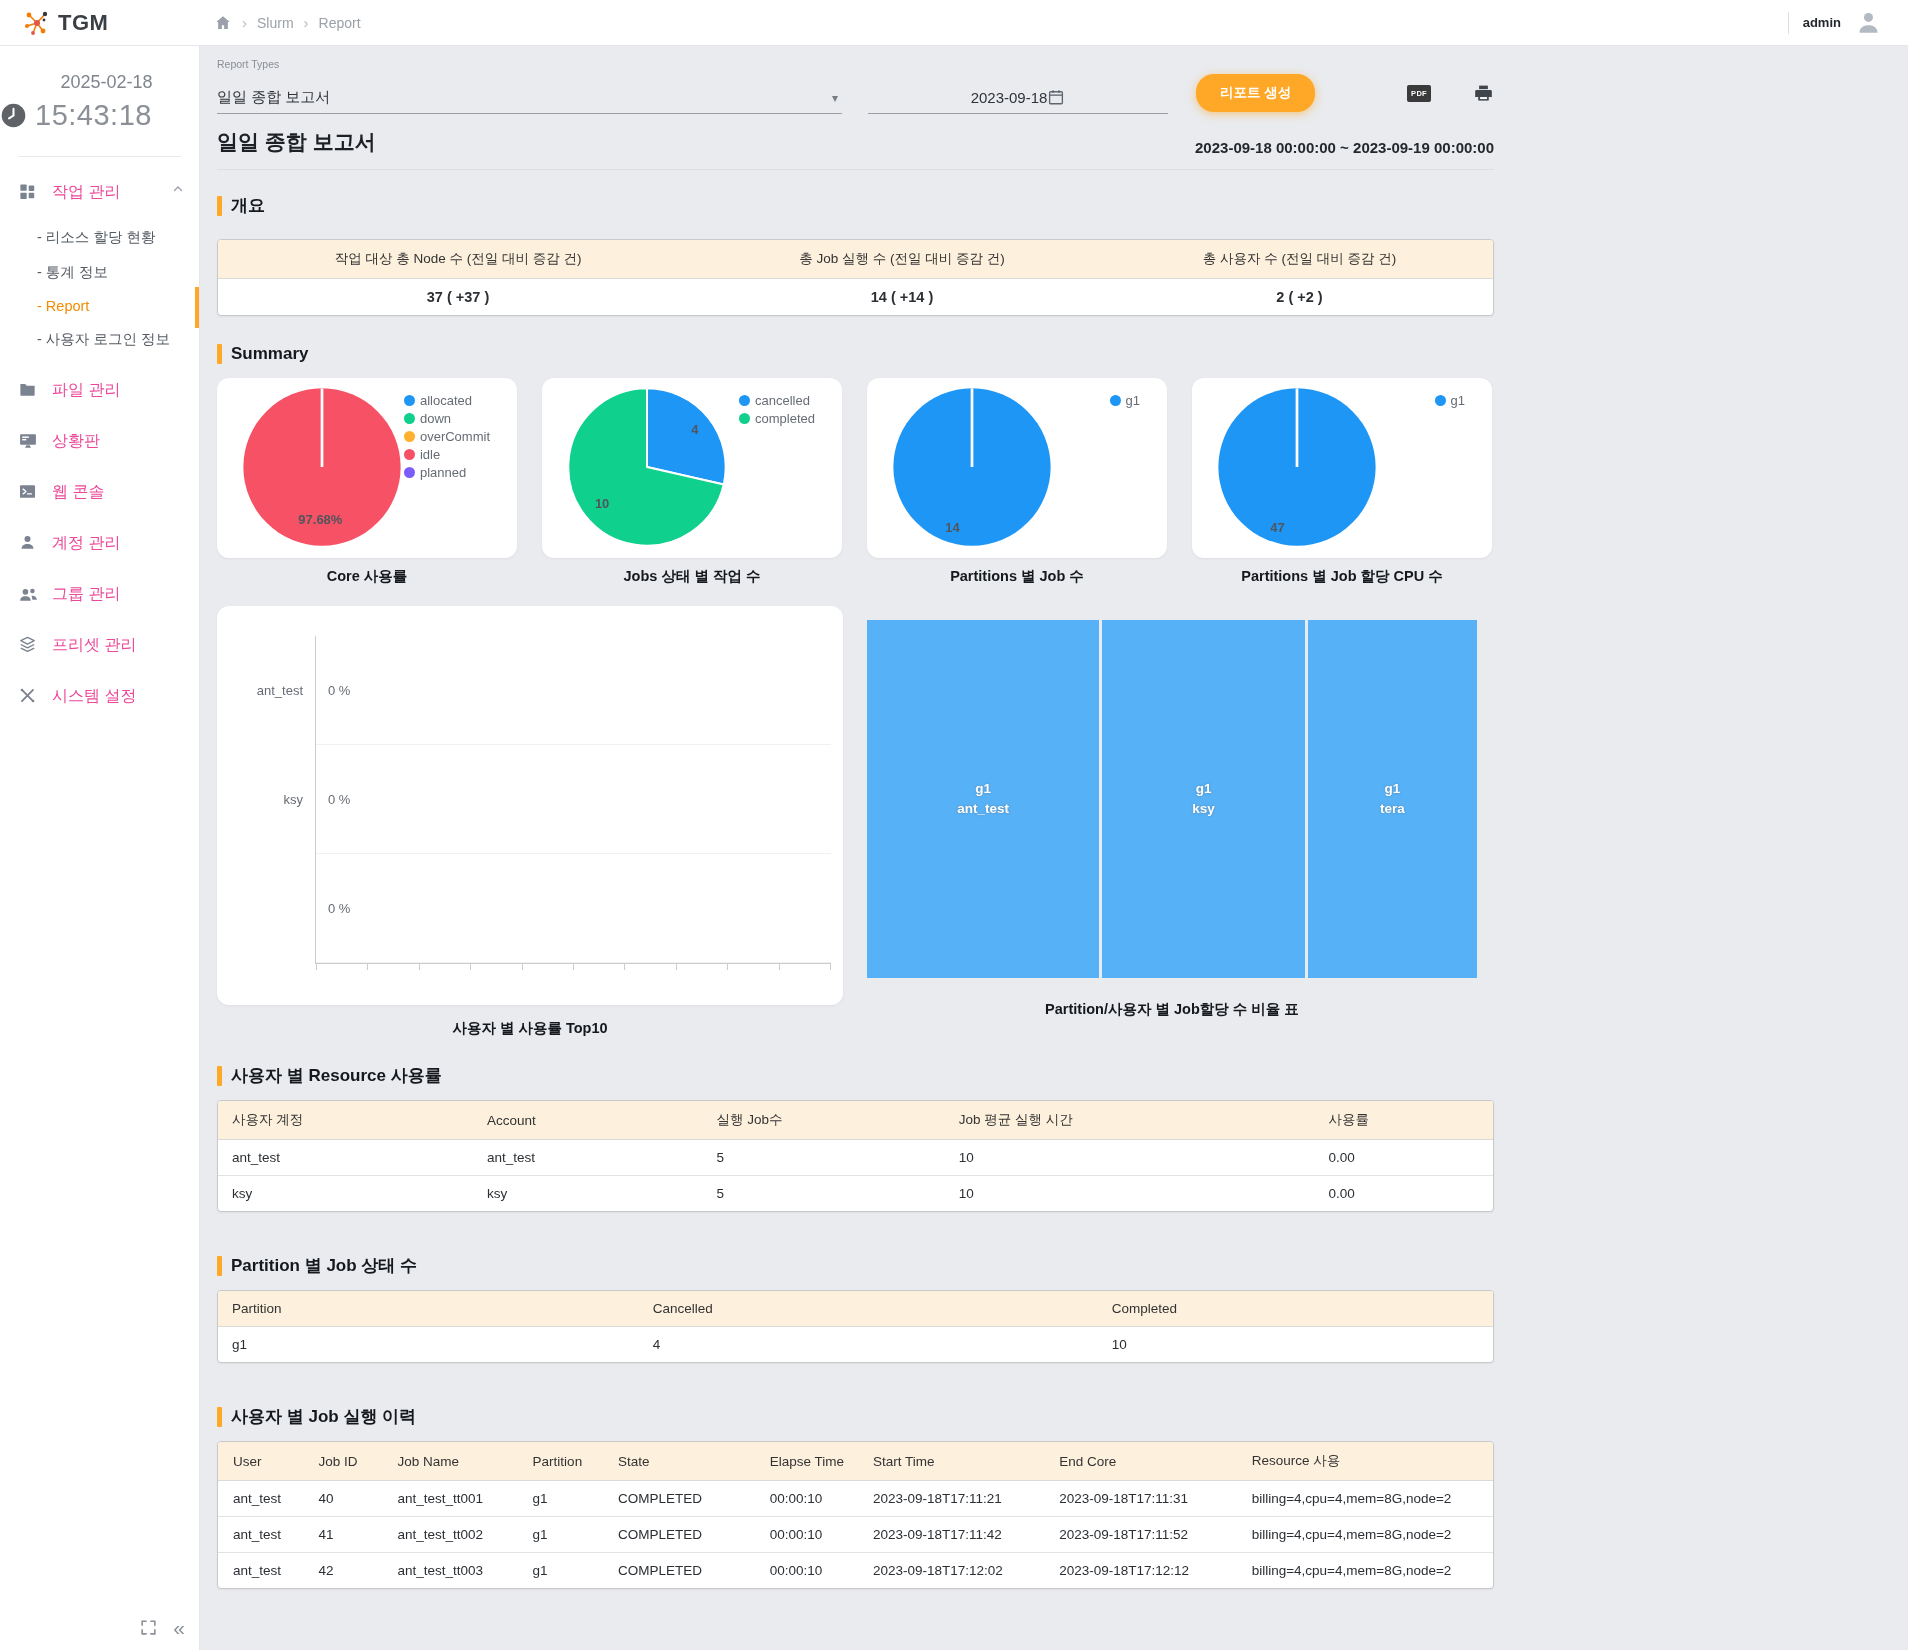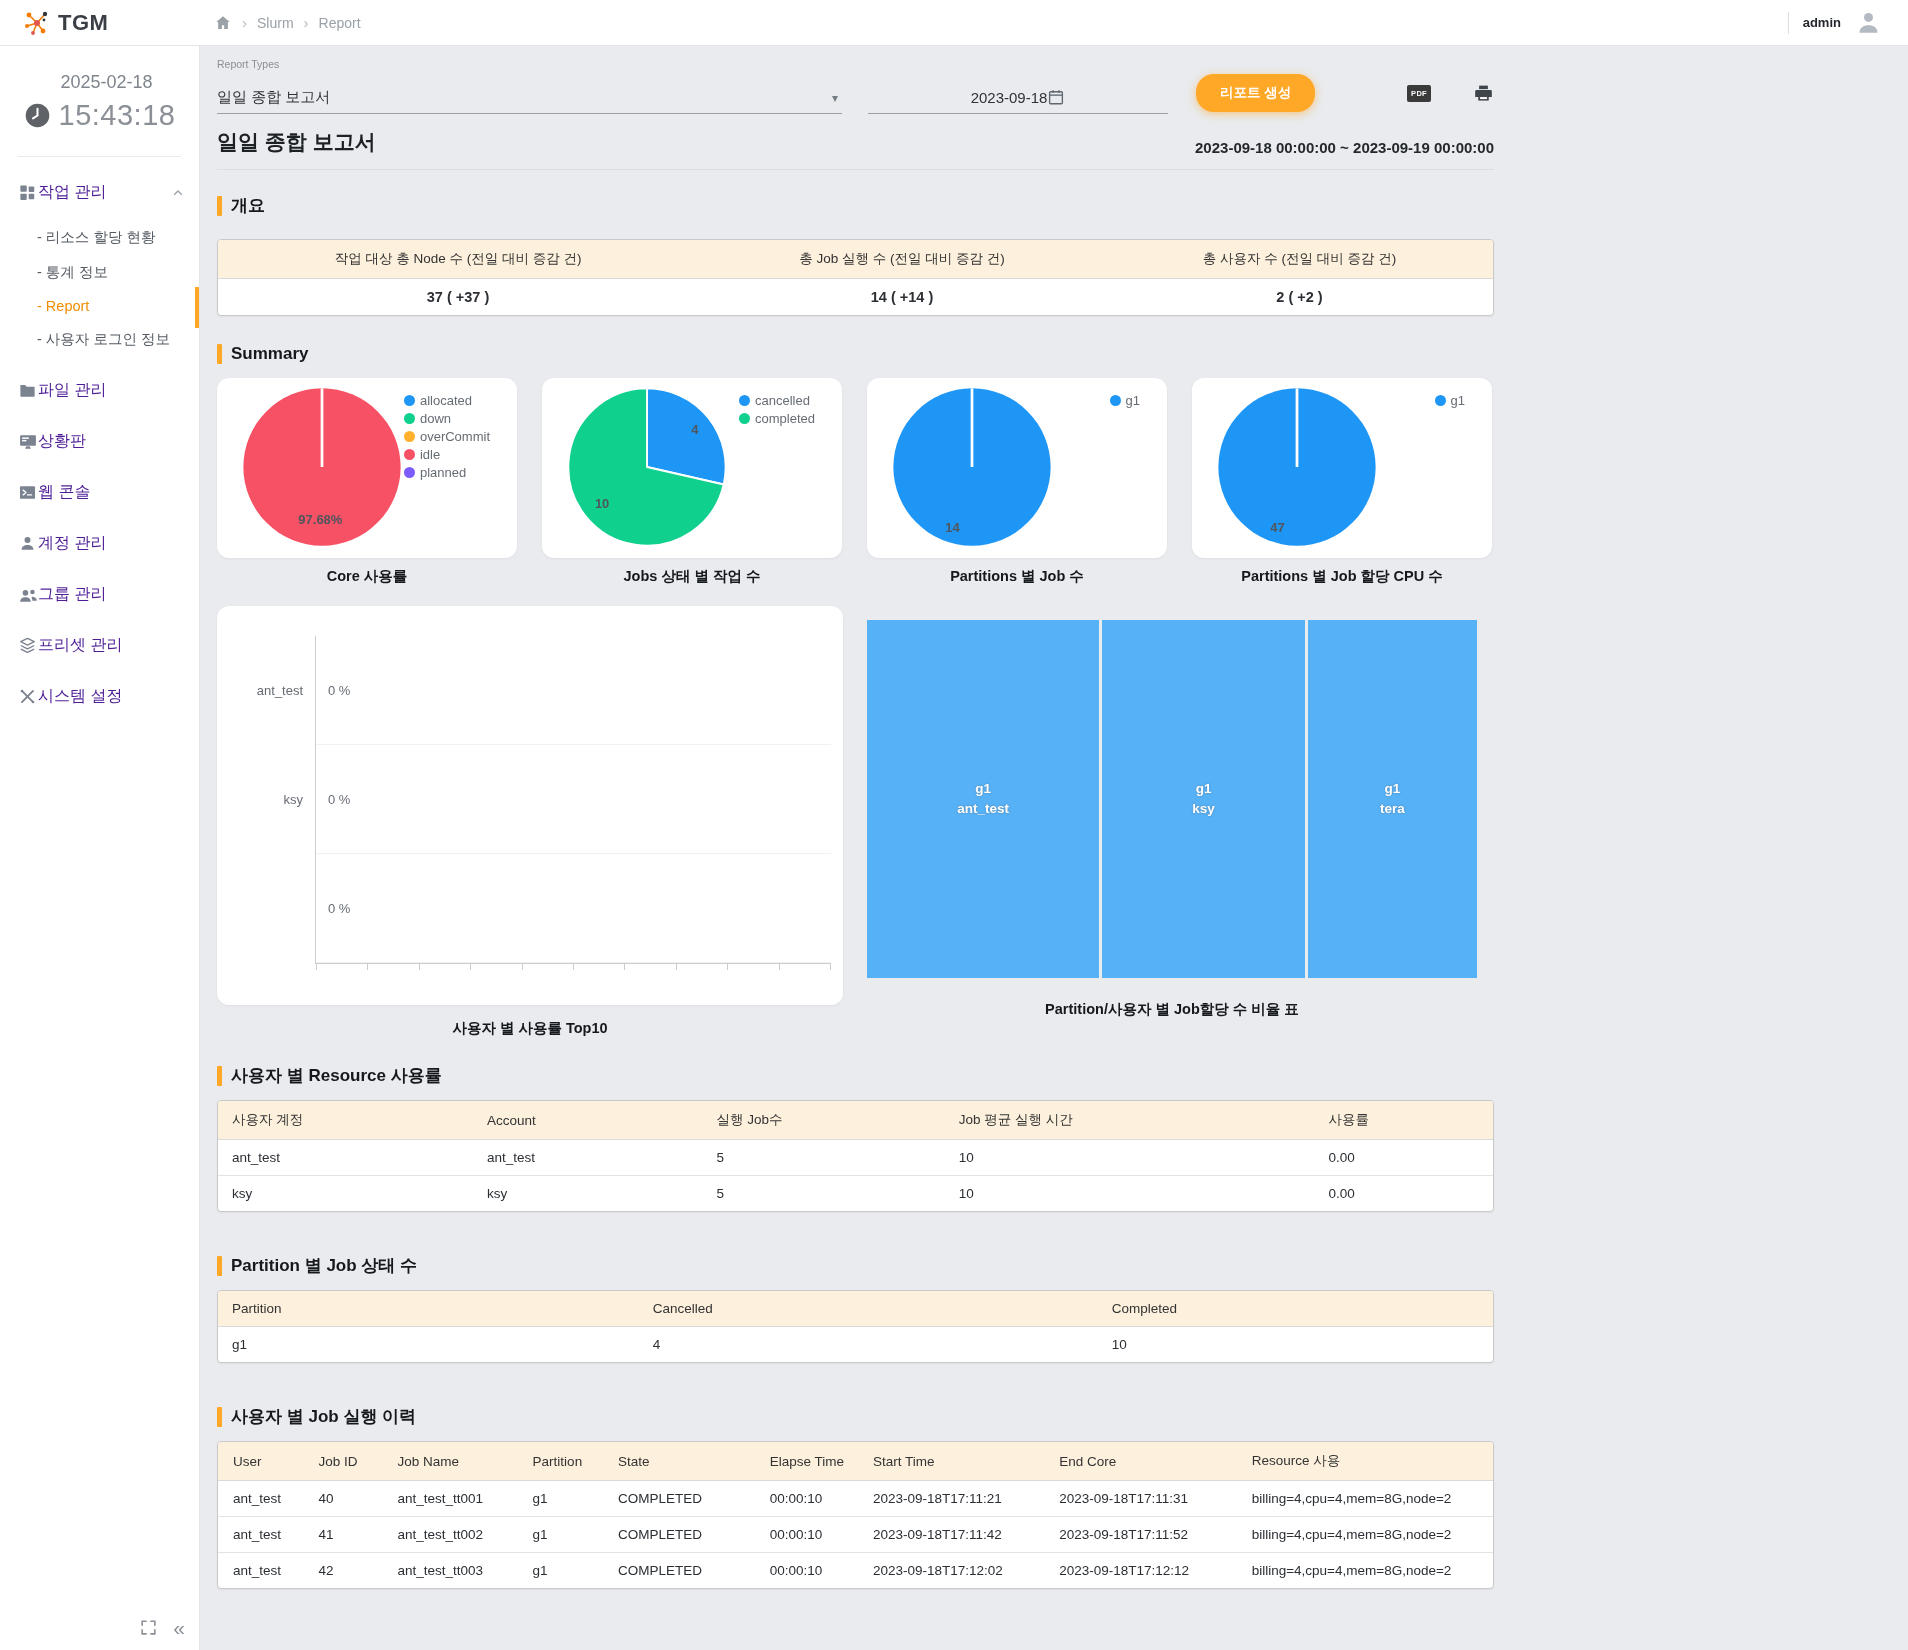--- a/index.html
+++ b/index.html
@@ -19,24 +19,24 @@
 
   
   .shell{display:flex;height:1604px}
   .sidebar{width:200px;background:#fff;border-right:1px solid #e4e6e9;position:relative;flex:none}
   .main{flex:1;overflow:hidden;padding:14px 0 0 17px}
   .content{width:1277px}
 
   
   .clockbox{padding-top:26px;text-align:center}
   .cdate{font-size:18px;color:#7f858d;margin-left:14px}
-  .ctime{display:flex;align-items:center;justify-content:center;gap:8px;margin-top:6px}
+  .ctime{display:flex;align-items:center;justify-content:flex-start;gap:8px;margin-top:6px}
   .ctime .t{font-size:29px;color:#8b9097;letter-spacing:.5px}
   .side-div{height:1px;background:#e9eaec;margin:24px 18px 10px 18px}
-  .m-item{display:flex;align-items:center;padding:15px 14px 15px 18px;color:#4c1d95;font-size:16px;cursor:pointer}
+  .m-item{display:flex;gap:14px;padding:15px 14px 15px 18px;color:#ec4899;font-size:16px;cursor:pointer}
   .m-item .m-icon{width:20px;height:20px;color:#7b8290;flex:none}
   .m-caret{margin-left:auto;color:#9aa0a8}
   .sub{list-style:none;padding:2px 0 8px 0}
   .sub li{position:relative;padding:8px 10px 8px 37px;font-size:14.5px;color:#555b63;cursor:pointer}
   .sub li.active{color:#f08c00;font-weight:normal}
   .sub li.active::after{content:"";position:absolute;right:0;top:-3px;width:4px;height:41px;background:#ffa726}
   .side-bottom{position:absolute;bottom:12px;right:14px;display:flex;align-items:center;gap:15px;color:#8a9097}
   .guillemet{font-size:21px;line-height:1;color:#8a9097}
 
   

